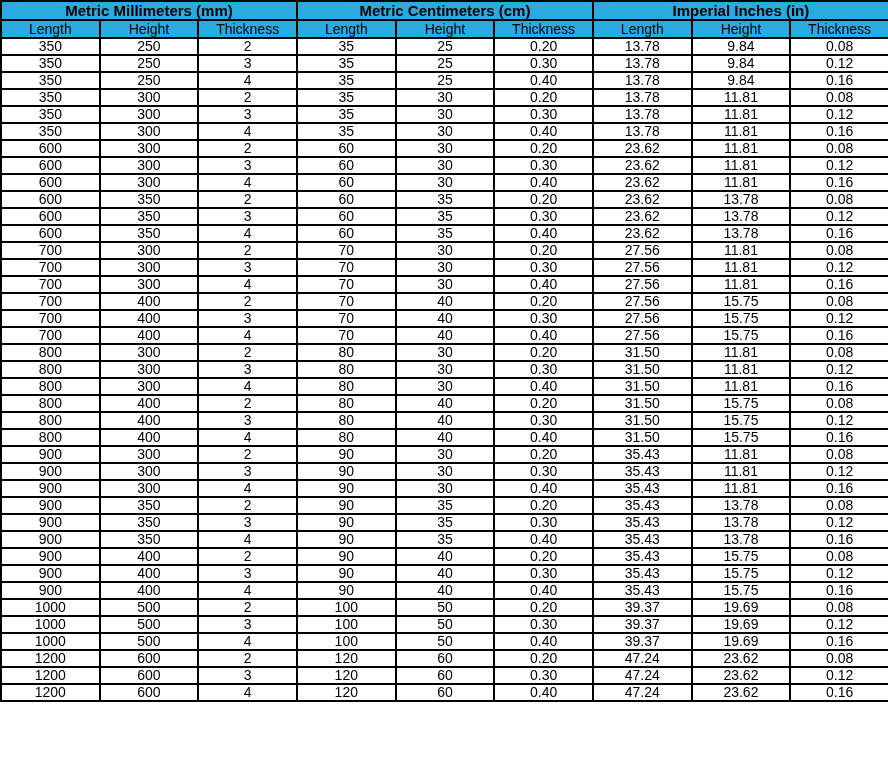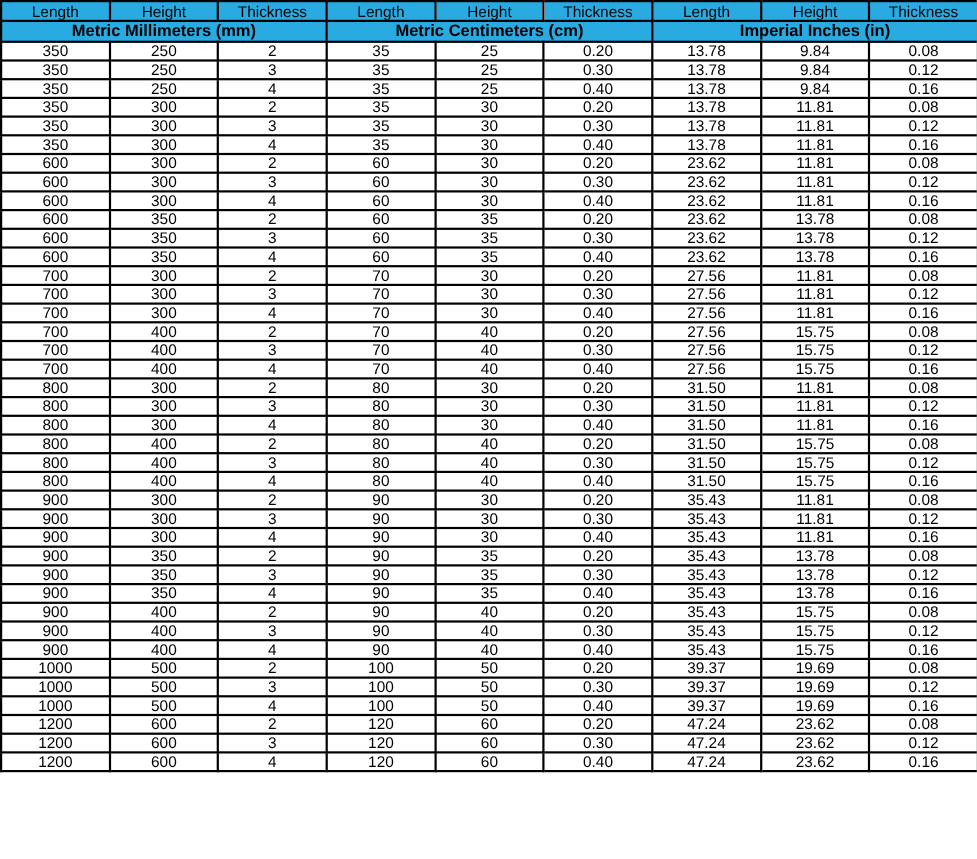--- a/index.html
+++ b/index.html
@@ -58,35 +58,35 @@
       <col>
       <col>
       <col>
       <col>
       <col>
       <col>
       <col>
   </colgroup>
   <thead>
     <tr>
+      <th class="group-title" colspan="3">Metric Millimeters (mm)</th>
+      <th class="group-title" colspan="3">Metric Centimeters (cm)</th>
+      <th class="group-title" colspan="3">Imperial Inches (in)</th>
+    </tr>
+    <tr>
       <th class="col-header">Length</th>
       <th class="col-header">Height</th>
       <th class="col-header">Thickness</th>
       <th class="col-header">Length</th>
       <th class="col-header">Height</th>
       <th class="col-header">Thickness</th>
       <th class="col-header">Length</th>
       <th class="col-header">Height</th>
       <th class="col-header">Thickness</th>
     </tr>
-    <tr>
-      <th class="group-title" colspan="3">Metric Millimeters (mm)</th>
-      <th class="group-title" colspan="3">Metric Centimeters (cm)</th>
-      <th class="group-title" colspan="3">Imperial Inches (in)</th>
-    </tr>
   </thead>
   <tbody>
       <tr>
         <td>350</td>
         <td>250</td>
         <td>2</td>
         <td>35</td>
         <td>25</td>
         <td>0.20</td>
         <td>13.78</td>

